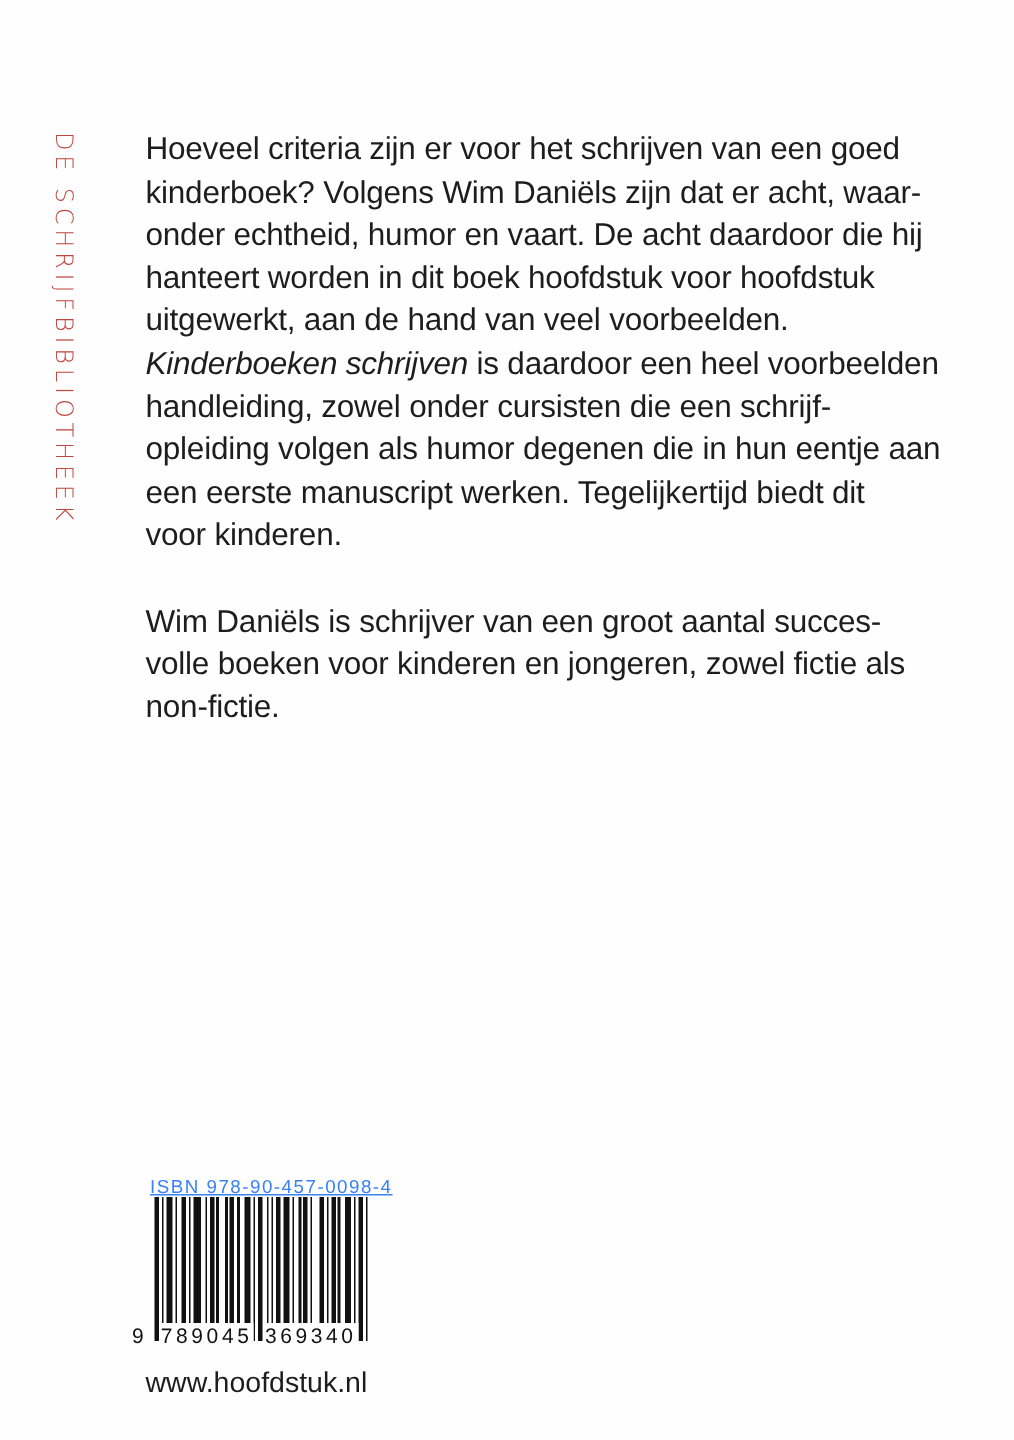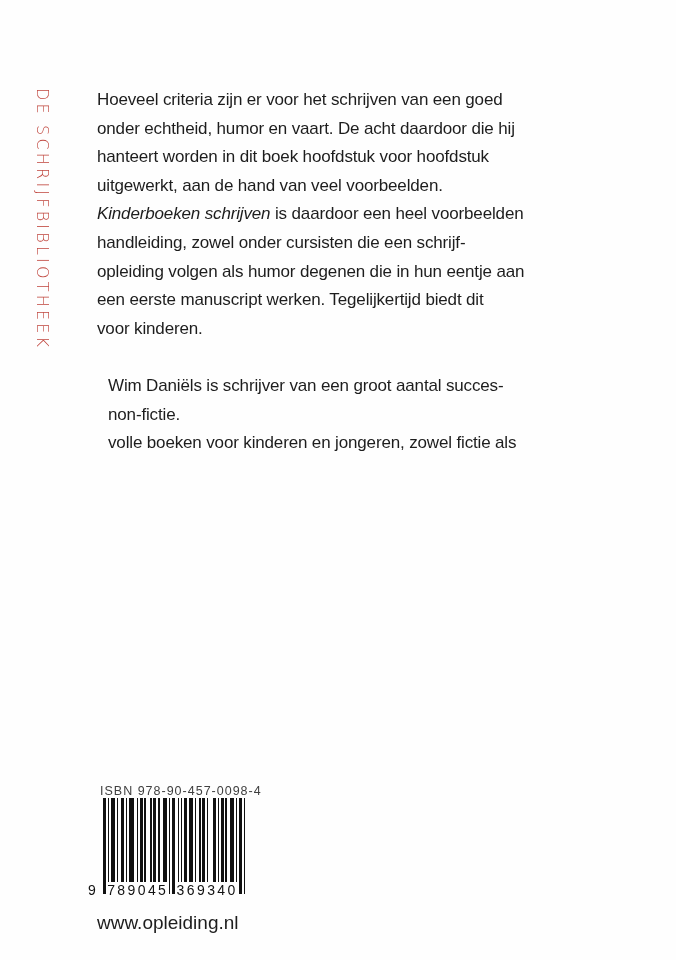--- a/index.html
+++ b/index.html
@@ -12,30 +12,30 @@
     .spine {
       position: absolute; left: 32px; top: 88px;
       writing-mode: vertical-rl;
       font-family: "DejaVu Sans", sans-serif;
       font-size: 16px; letter-spacing: 3.2px;
       color: #c0473f; font-weight: 300;
       line-height: 20px;
     }
     .text {
       position: absolute; left: 97px; top: 86px; width: 560px;
-      font-size: 17px; line-height: 28.6px;
+      font-size: 21px; line-height: 28.6px;
       letter-spacing: -0.15px;
     }
     .text p { margin: 0; }
-    .text p + p { margin-top: 28.6px; margin-left: 11px; }
+    .text p + p { margin-top: 28.6px; }
     .line { display: block; white-space: nowrap; }
     .italic { font-style: italic; }
     .isbn-label {
       position: absolute; left: 100px; top: 784px;
-      font-size: 12.5px; letter-spacing: 1px; color: #404040;
+      font-size: 12.5px; letter-spacing: 1px; color: #3b82f6; text-decoration: underline;
     }
     .barcode {
       position: absolute; left: 103px; top: 798px; width: 145px; height: 96px;
       display: flex; align-items: stretch;
     }
     .barcode span { display: block; height: 100%; }
     .bc-digits {
       position: absolute; left: 88px; top: 882px;
       font-size: 14px; letter-spacing: 2.4px; color: #111;
       background: transparent;
@@ -48,33 +48,34 @@
     }
   </style>
 </head>
 <body>
 
 <div class="spine">DE SCHRIJFBIBLIOTHEEK</div>
 
 <div class="text">
   <p>
     <span class="line">Hoeveel criteria zijn er voor het schrijven van een goed</span>
+    <span class="line">kinderboek? Volgens Wim Daniëls zijn dat er acht, waar-</span>
     <span class="line">onder echtheid, humor en vaart. De acht daardoor die hij</span>
     <span class="line">hanteert worden in dit boek hoofdstuk voor hoofdstuk</span>
     <span class="line">uitgewerkt, aan de hand van veel voorbeelden.</span>
     <span class="line"><span class="italic">Kinderboeken schrijven</span><span> is daardoor een heel voorbeelden</span></span>
     <span class="line">handleiding, zowel onder cursisten die een schrijf-</span>
     <span class="line">opleiding volgen als humor degenen die in hun eentje aan</span>
     <span class="line">een eerste manuscript werken. Tegelijkertijd biedt dit</span>
     <span class="line">voor kinderen.</span>
   </p>
   <p>
     <span class="line">Wim Daniëls is schrijver van een groot aantal succes-</span>
+    <span class="line">volle boeken voor kinderen en jongeren, zowel fictie als</span>
     <span class="line">non-fictie.</span>
-    <span class="line">volle boeken voor kinderen en jongeren, zowel fictie als</span>
   </p>
 </div>
 
 <div class="isbn-label">ISBN 978-90-457-0098-4</div>
 
 <div class="barcode" id="barcode">
     <span style="width: 3.1px; background: rgb(17, 17, 17);"></span>
     <span style="width: 1.55px; background: transparent;"></span>
     <span style="width: 1.55px; background: rgb(17, 17, 17);"></span>
     <span style="width: 1.55px; background: transparent;"></span>
@@ -137,13 +138,13 @@
     <span style="width: 3.1px; background: rgb(17, 17, 17);"></span>
     <span style="width: 1.55px; background: transparent;"></span>
     <span style="width: 1.55px; background: rgb(17, 17, 17);"></span>
     <span style="width: 3.1px; background: transparent;"></span>
   </div>
 
 <div class="bc-digits">
   <span class="first">9</span><span class="grp">789045</span>&nbsp;<span class="grp">369340</span>
 </div>
 
-<div class="website">www.opleiding.nl</div>
+<div class="website">www.hoofdstuk.nl</div>
 
 </body></html>

